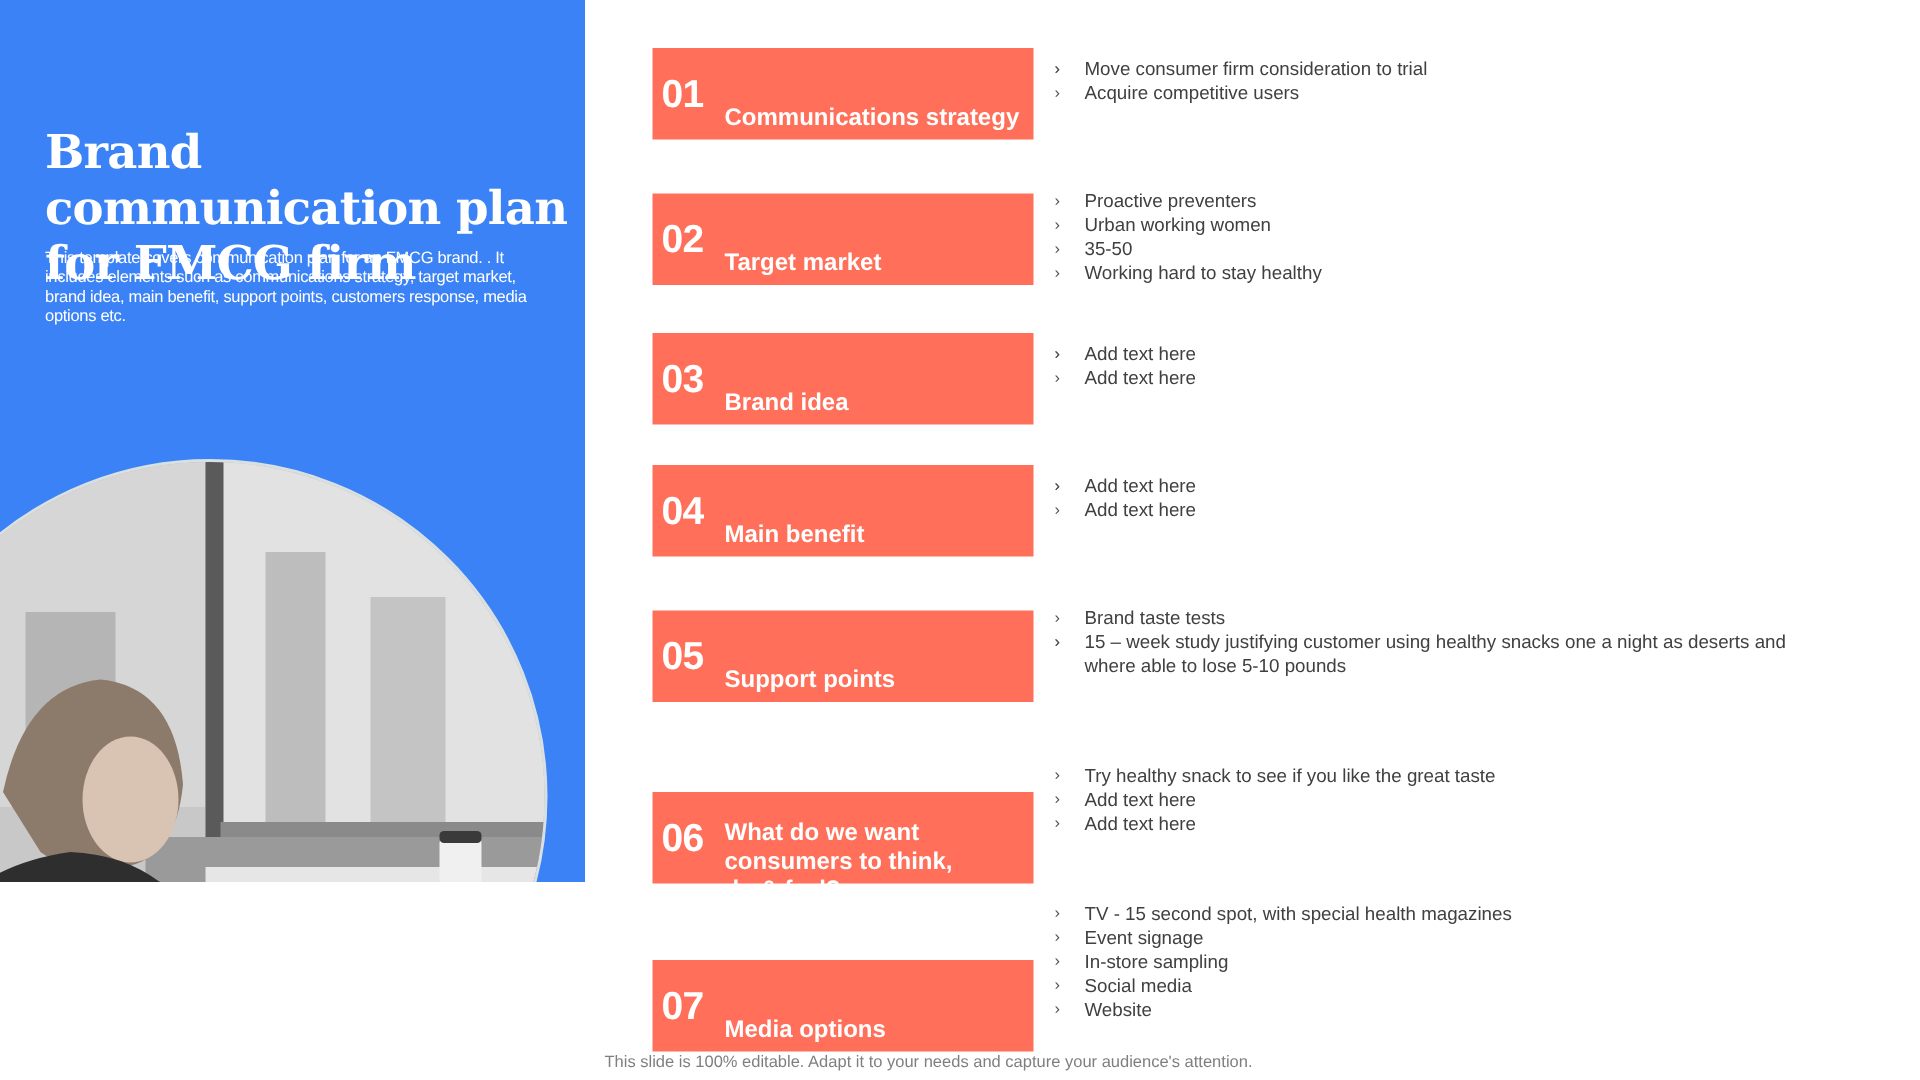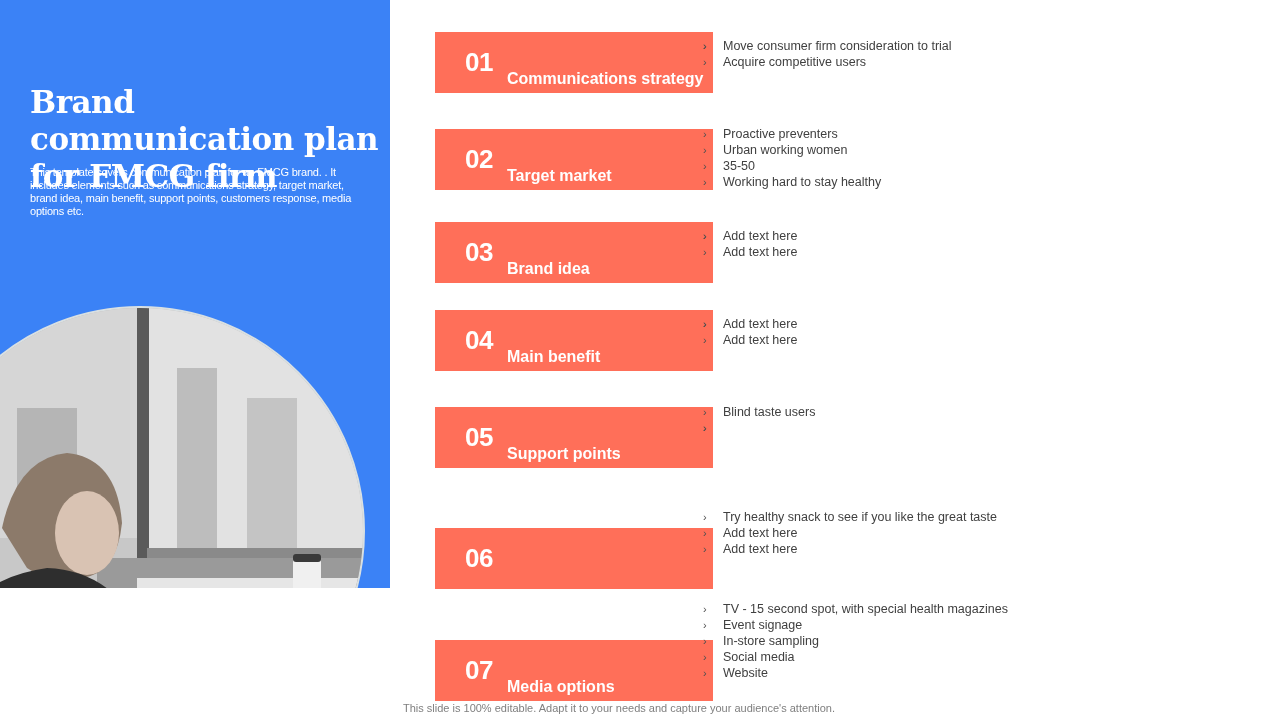--- a/index.html
+++ b/index.html
@@ -2,21 +2,21 @@
 <html><head>
 <meta charset="utf-8">
 <style>
   html, body { margin:0; padding:0; }
   body { width:1280px; height:720px; position:relative; overflow:hidden; background:#ffffff; font-family:"Liberation Sans", sans-serif; }
   .sidebar { position:absolute; left:0; top:0; width:390px; height:588px; background:#3b82f6; overflow:hidden; }
   .title { position:absolute; left:30px; top:84px; width:350px; margin:0; font-family:"DejaVu Serif", serif; font-weight:bold; font-size:31px; line-height:37px; color:#ffffff; letter-spacing:-0.5px; }
   .desc { position:absolute; left:30px; top:166px; width:340px; margin:0; font-size:11px; line-height:13px; color:#ffffff; letter-spacing:-0.2px; }
   .photo { position:absolute; left:-85px; top:306px; width:446px; height:446px; border-radius:50%; border:2px solid #d9e0e2; overflow:hidden; background:#bfbfbf; }
   .photo svg { display:block; }
-  .row { position:absolute; left:435px; width:254px; height:61px; background:#ff6f59; display:flex; align-items:center;padding-left:24px; }
+  .row { position:absolute; left:435px; width:254px; height:61px; background:#ff6f59; display:flex; align-items:center; }
   .num { width:42px; margin-left:6px; font-size:26px; font-weight:bold; color:#ffffff; letter-spacing:-0.5px; }
   .lbl { font-size:16px; font-weight:bold; color:#ffffff; line-height:19px;margin-top:32px; }
   .bullets { position:absolute; left:703px; margin:0; padding:0; list-style:none; font-size:12.5px; line-height:16px; color:#404040; width:500px; }
   .bullets li { position:relative; padding-left:20px; }
   .bullets li .chev { position:absolute; left:0; top:0; font-size:11px; color:#505050; }
   .footer { position:absolute; left:403px; top:702px; font-size:11px; color:#7f7f7f; }
 </style>
 </head>
 <body>
 
@@ -88,27 +88,28 @@
   <li><span class="chev">›</span></li>
   <li><span class="chev">›</span><span>Add text here</span></li>
   <li><span class="chev">›</span><span>Add text here</span></li>
 </ul>
 
 <div class="row" style="top:407px">
   <span class="num">05</span>
   <span class="lbl">Support points</span>
 </div>
 <ul class="bullets" style="top:404px">
-  <li><span class="chev">›</span><span>Blind taste users</span></li>
+  <li><span class="chev">›</span><span>Brand taste tests</span></li>
   <li><span class="chev">›</span></li>
-  <li><span class="chev">›</span></li>
+  <li><span class="chev">›</span><span>15 – week study justifying customer using healthy snacks one a night as deserts and where able to lose 5-10 pounds</span></li>
 </ul>
 
 <div class="row" style="top:528px">
   <span class="num">06</span>
+  <span class="lbl" style="width:160px">What do we want consumers to think, do &amp; feel?</span>
 </div>
 <ul class="bullets" style="top:509px">
   <li><span class="chev">›</span><span>Try healthy snack to see if you like the great taste</span></li>
   <li><span class="chev">›</span><span>Add text here</span></li>
   <li><span class="chev">›</span><span>Add text here</span></li>
 </ul>
 
 <div class="row" style="top:640px">
   <span class="num">07</span>
   <span class="lbl">Media options</span>

